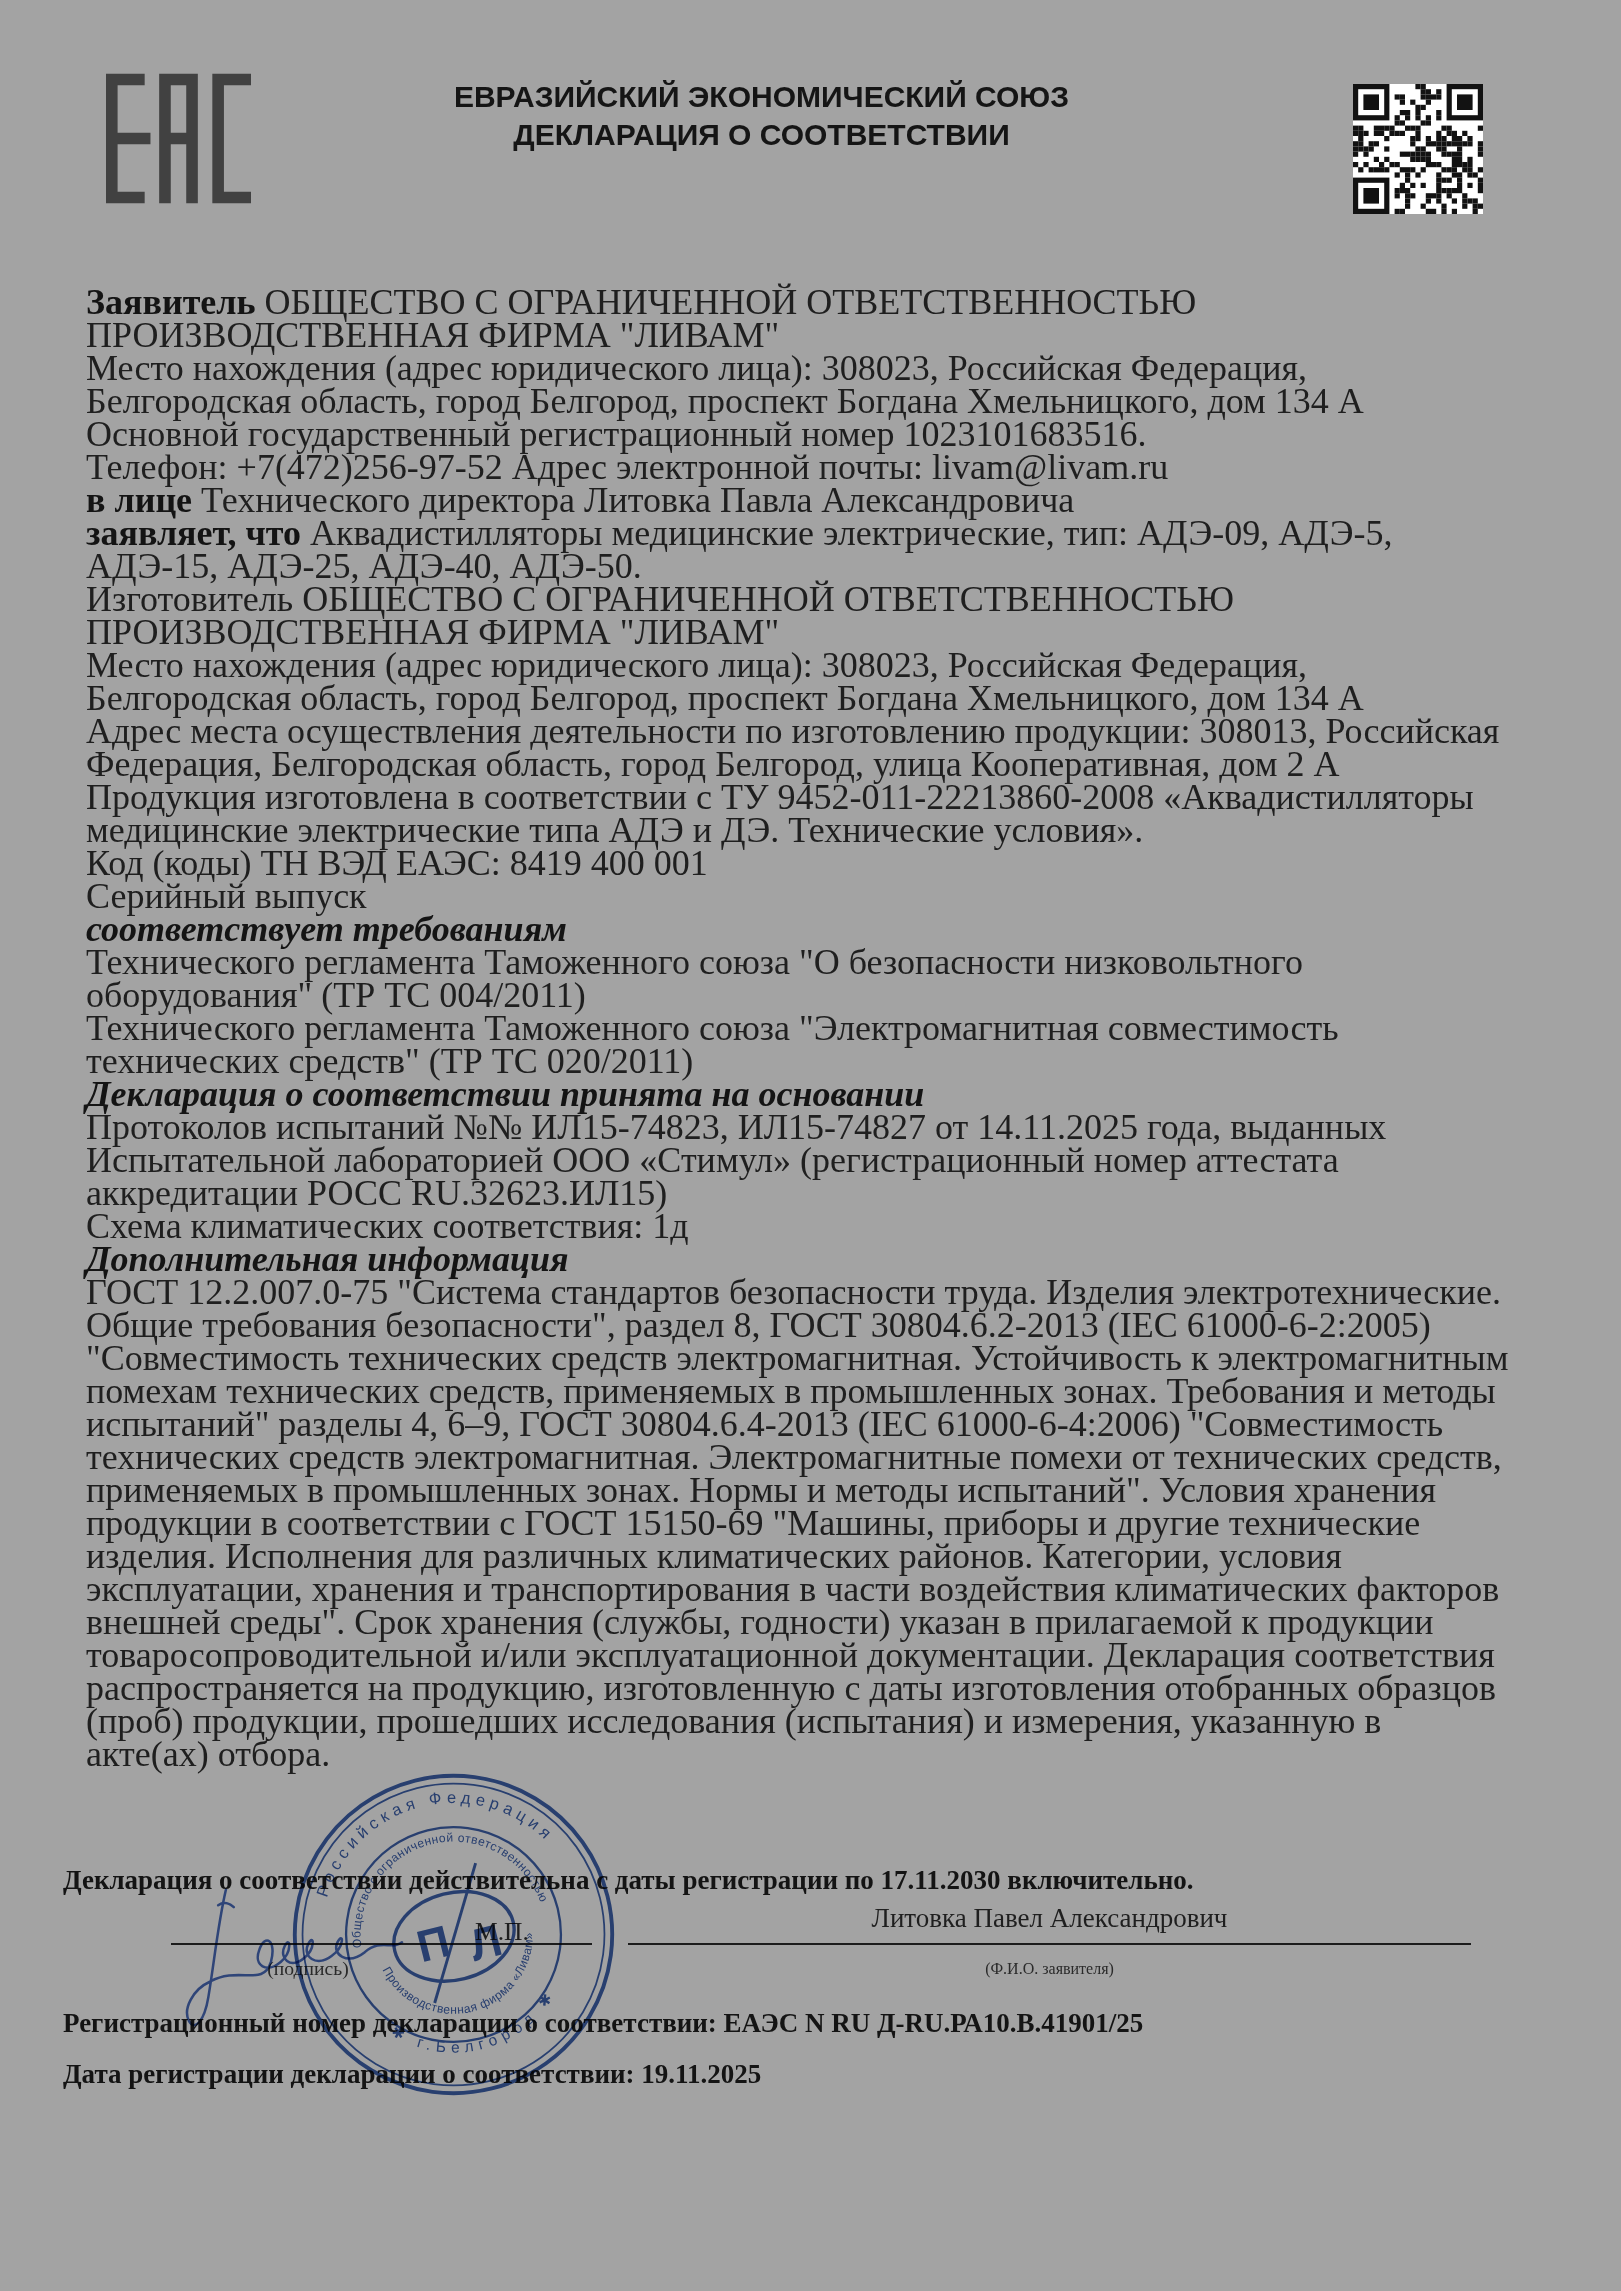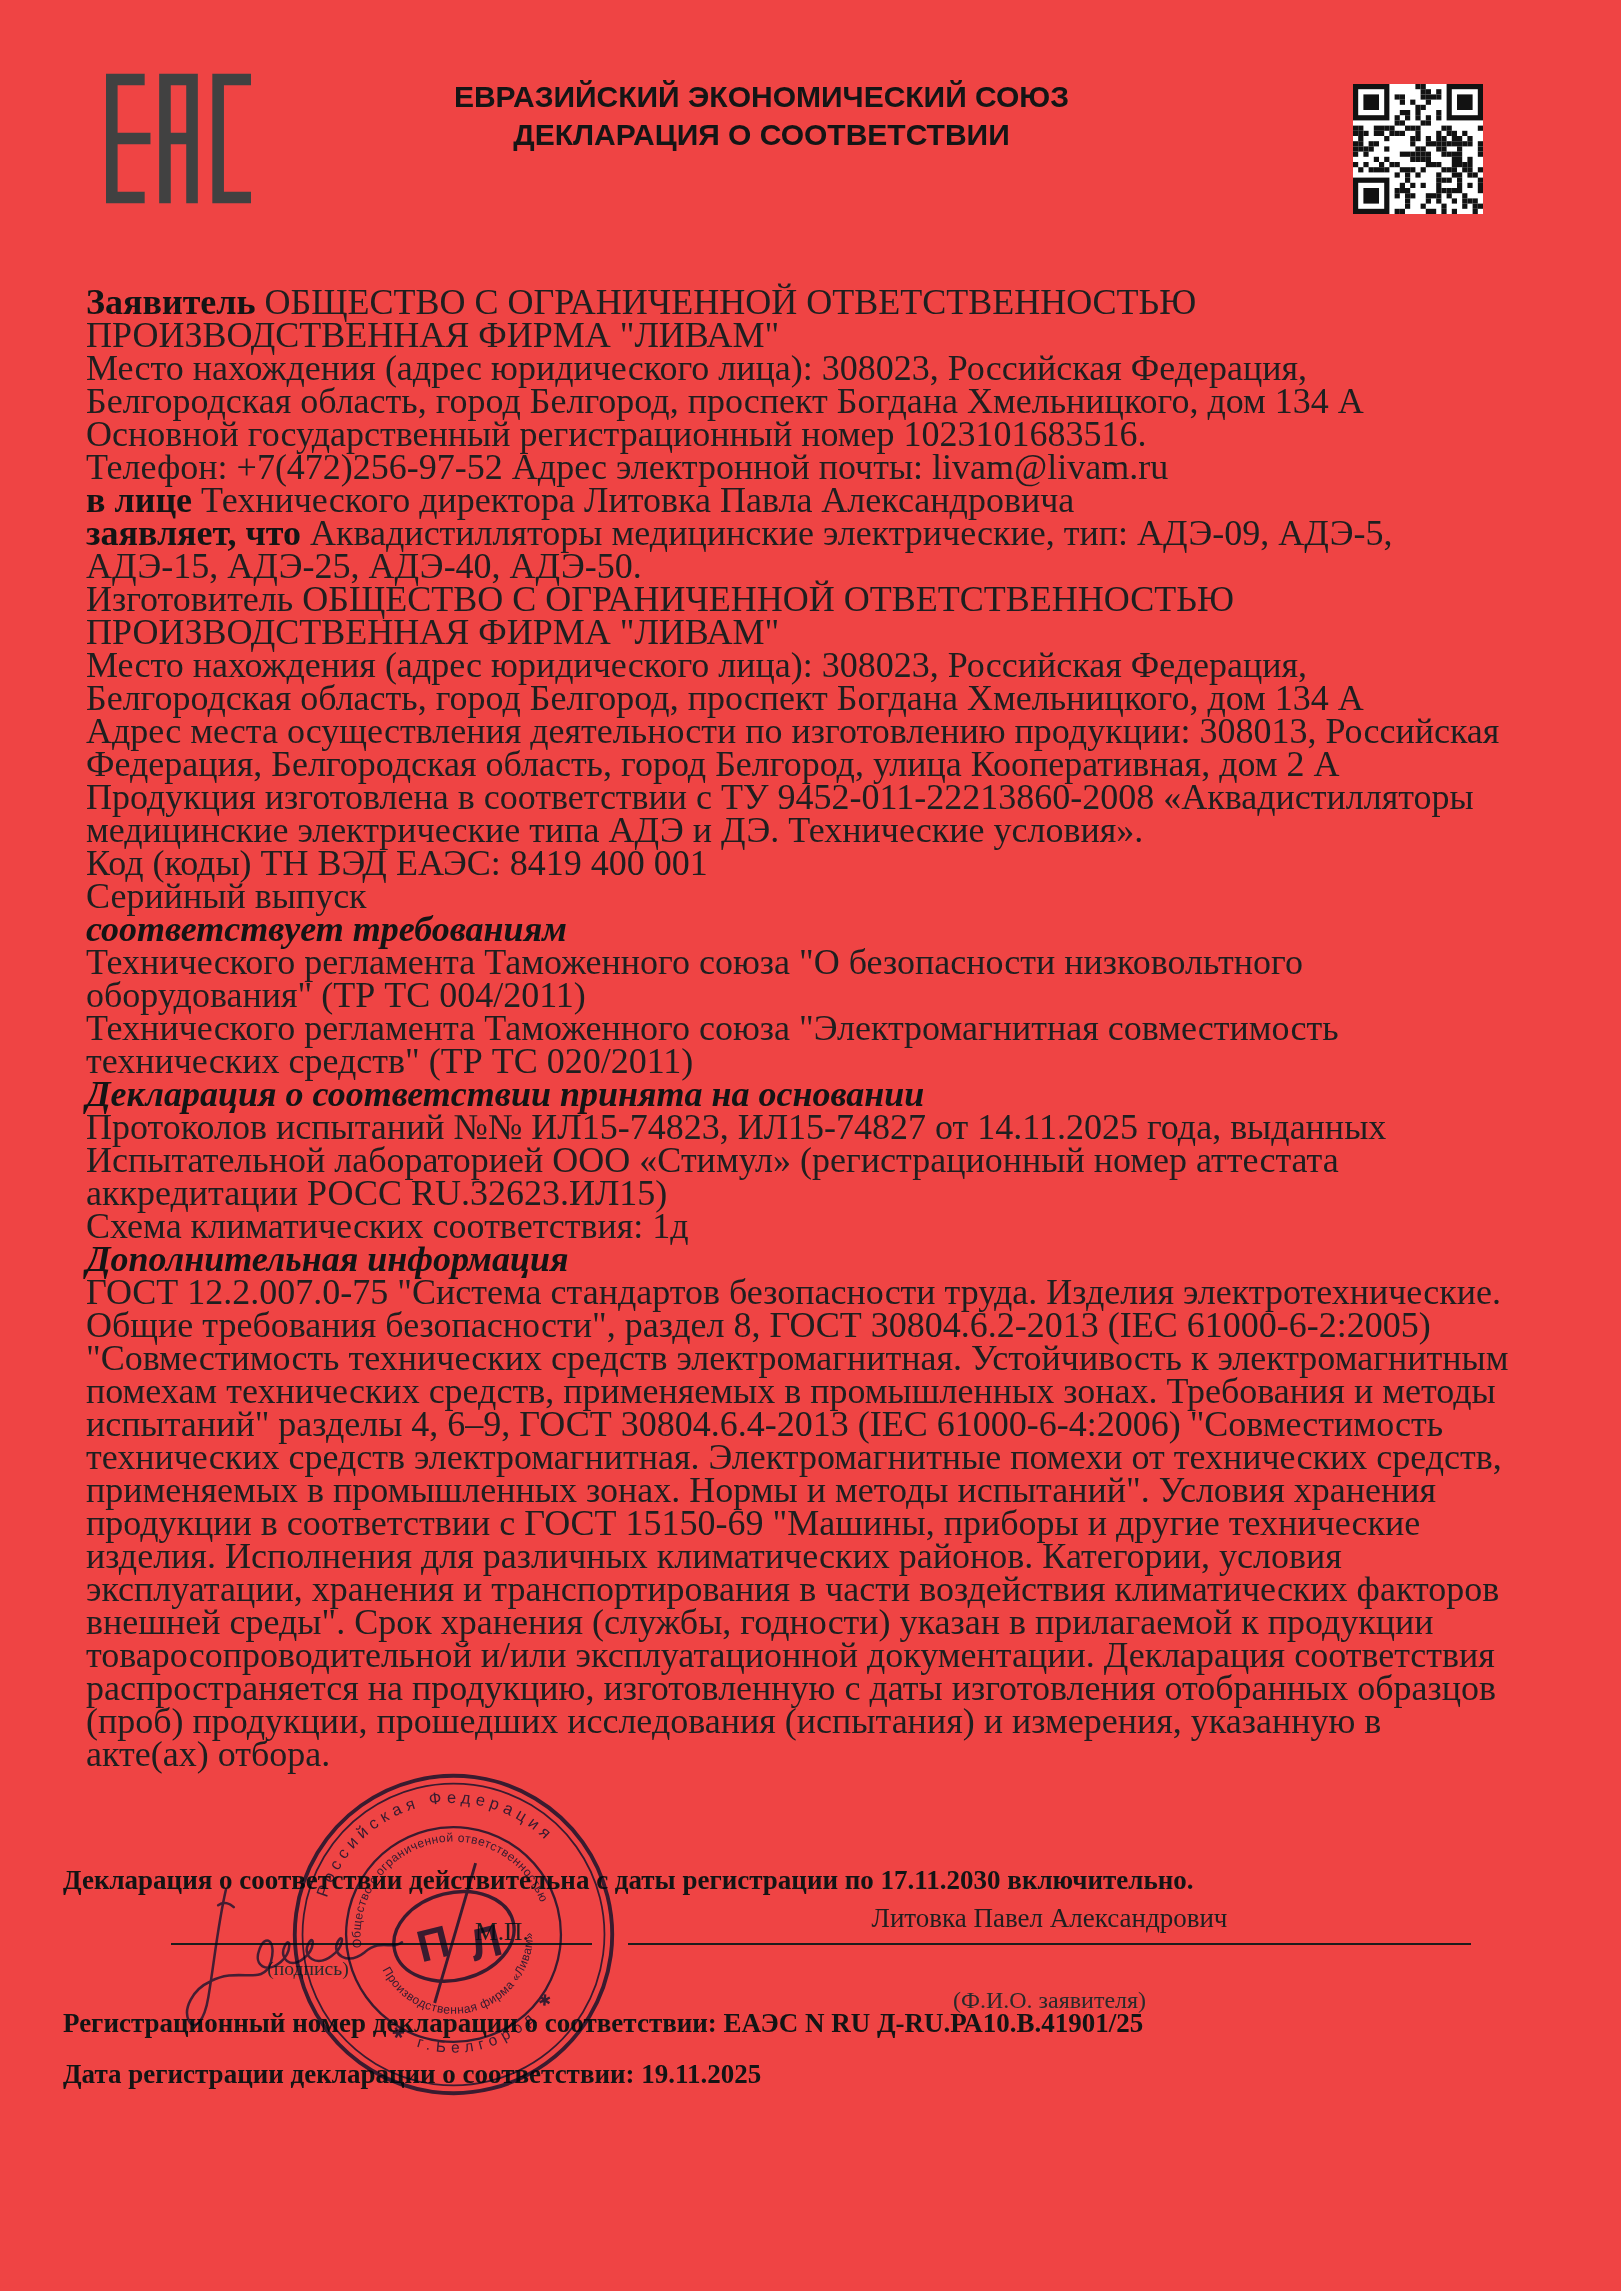--- a/index.html
+++ b/index.html
@@ -1,16 +1,16 @@
 <!DOCTYPE html>
 <html><head>
 <meta charset="utf-8">
 <style>
   html,body{margin:0;padding:0;background:#e8e8e8;}
-  .page{position:relative;width:1621px;height:2292px;background:#ef4444;
+  .page{position:relative;width:1621px;height:2292px;background:#a3a3a3;
         font-family:"Liberation Serif",serif;color:#1f1f1f;overflow:hidden;margin:0 auto;}
   
   .eac{position:absolute;left:106px;top:73px;width:145px;height:131px;}
   .eac path{fill:#414141;}
   .title{position:absolute;left:0;top:78px;width:1523px;text-align:center;
          font-family:"Liberation Sans",sans-serif;font-weight:700;font-size:30px;line-height:38px;color:#151515;}
   .qr{position:absolute;left:1353px;top:84px;width:130px;height:130px;}
   
   .content{position:absolute;left:86px;top:286px;width:1423px;font-size:36px;line-height:33px;z-index:1;}
   .content p{margin:0;}
@@ -20,21 +20,21 @@
   .h{font-weight:700;color:#141414;font-style:italic;}
   
   .bottom{position:absolute;left:63px;top:1864px;width:1445px;font-size:27px;line-height:33px;z-index:2;}
   .validity{position:absolute;left:0;top:0;width:1445px;font-weight:700;color:#141414;}
   .holder-name{position:absolute;left:565px;top:38px;width:843px;text-align:center;}
   .sig-line{position:absolute;top:79px;border-top:2.5px solid #1c1c1c;height:0;}
   .sig-line.left{left:108px;width:421px;}
   .sig-line.right{left:565px;width:843px;}
   .cap{position:absolute;font-size:19.6px;color:#2a2a2a;text-align:center;}
   .cap.sign{left:137px;top:88px;width:216px;}
-  .cap.fio{left:565px;top:88px;width:843px;font-size:24px;margin-top:32px;}
+  .cap.fio{left:565px;top:88px;width:843px;font-size:16px;}
   .mp{position:absolute;left:412px;top:51px;font-size:25.5px;}
   .regnum{position:absolute;left:0;top:143px;font-weight:700;color:#141414;}
   .regdate{position:absolute;left:0;top:194px;font-weight:700;color:#141414;}
   
   .stamp{position:absolute;left:289px;top:1770px;width:329px;height:329px;z-index:6;
          mix-blend-mode:multiply;opacity:.92;}
   .stamp circle,.stamp ellipse{fill:none;stroke:#2d54a7;}
   .stamp line{stroke:#2d54a7;stroke-width:3;}
   .stamp .ring{font-family:"Liberation Sans",sans-serif;fill:#2d54a7;}
   .stamp .pl{font-family:"Liberation Sans",sans-serif;font-weight:700;font-size:46px;fill:#2d54a7;}

